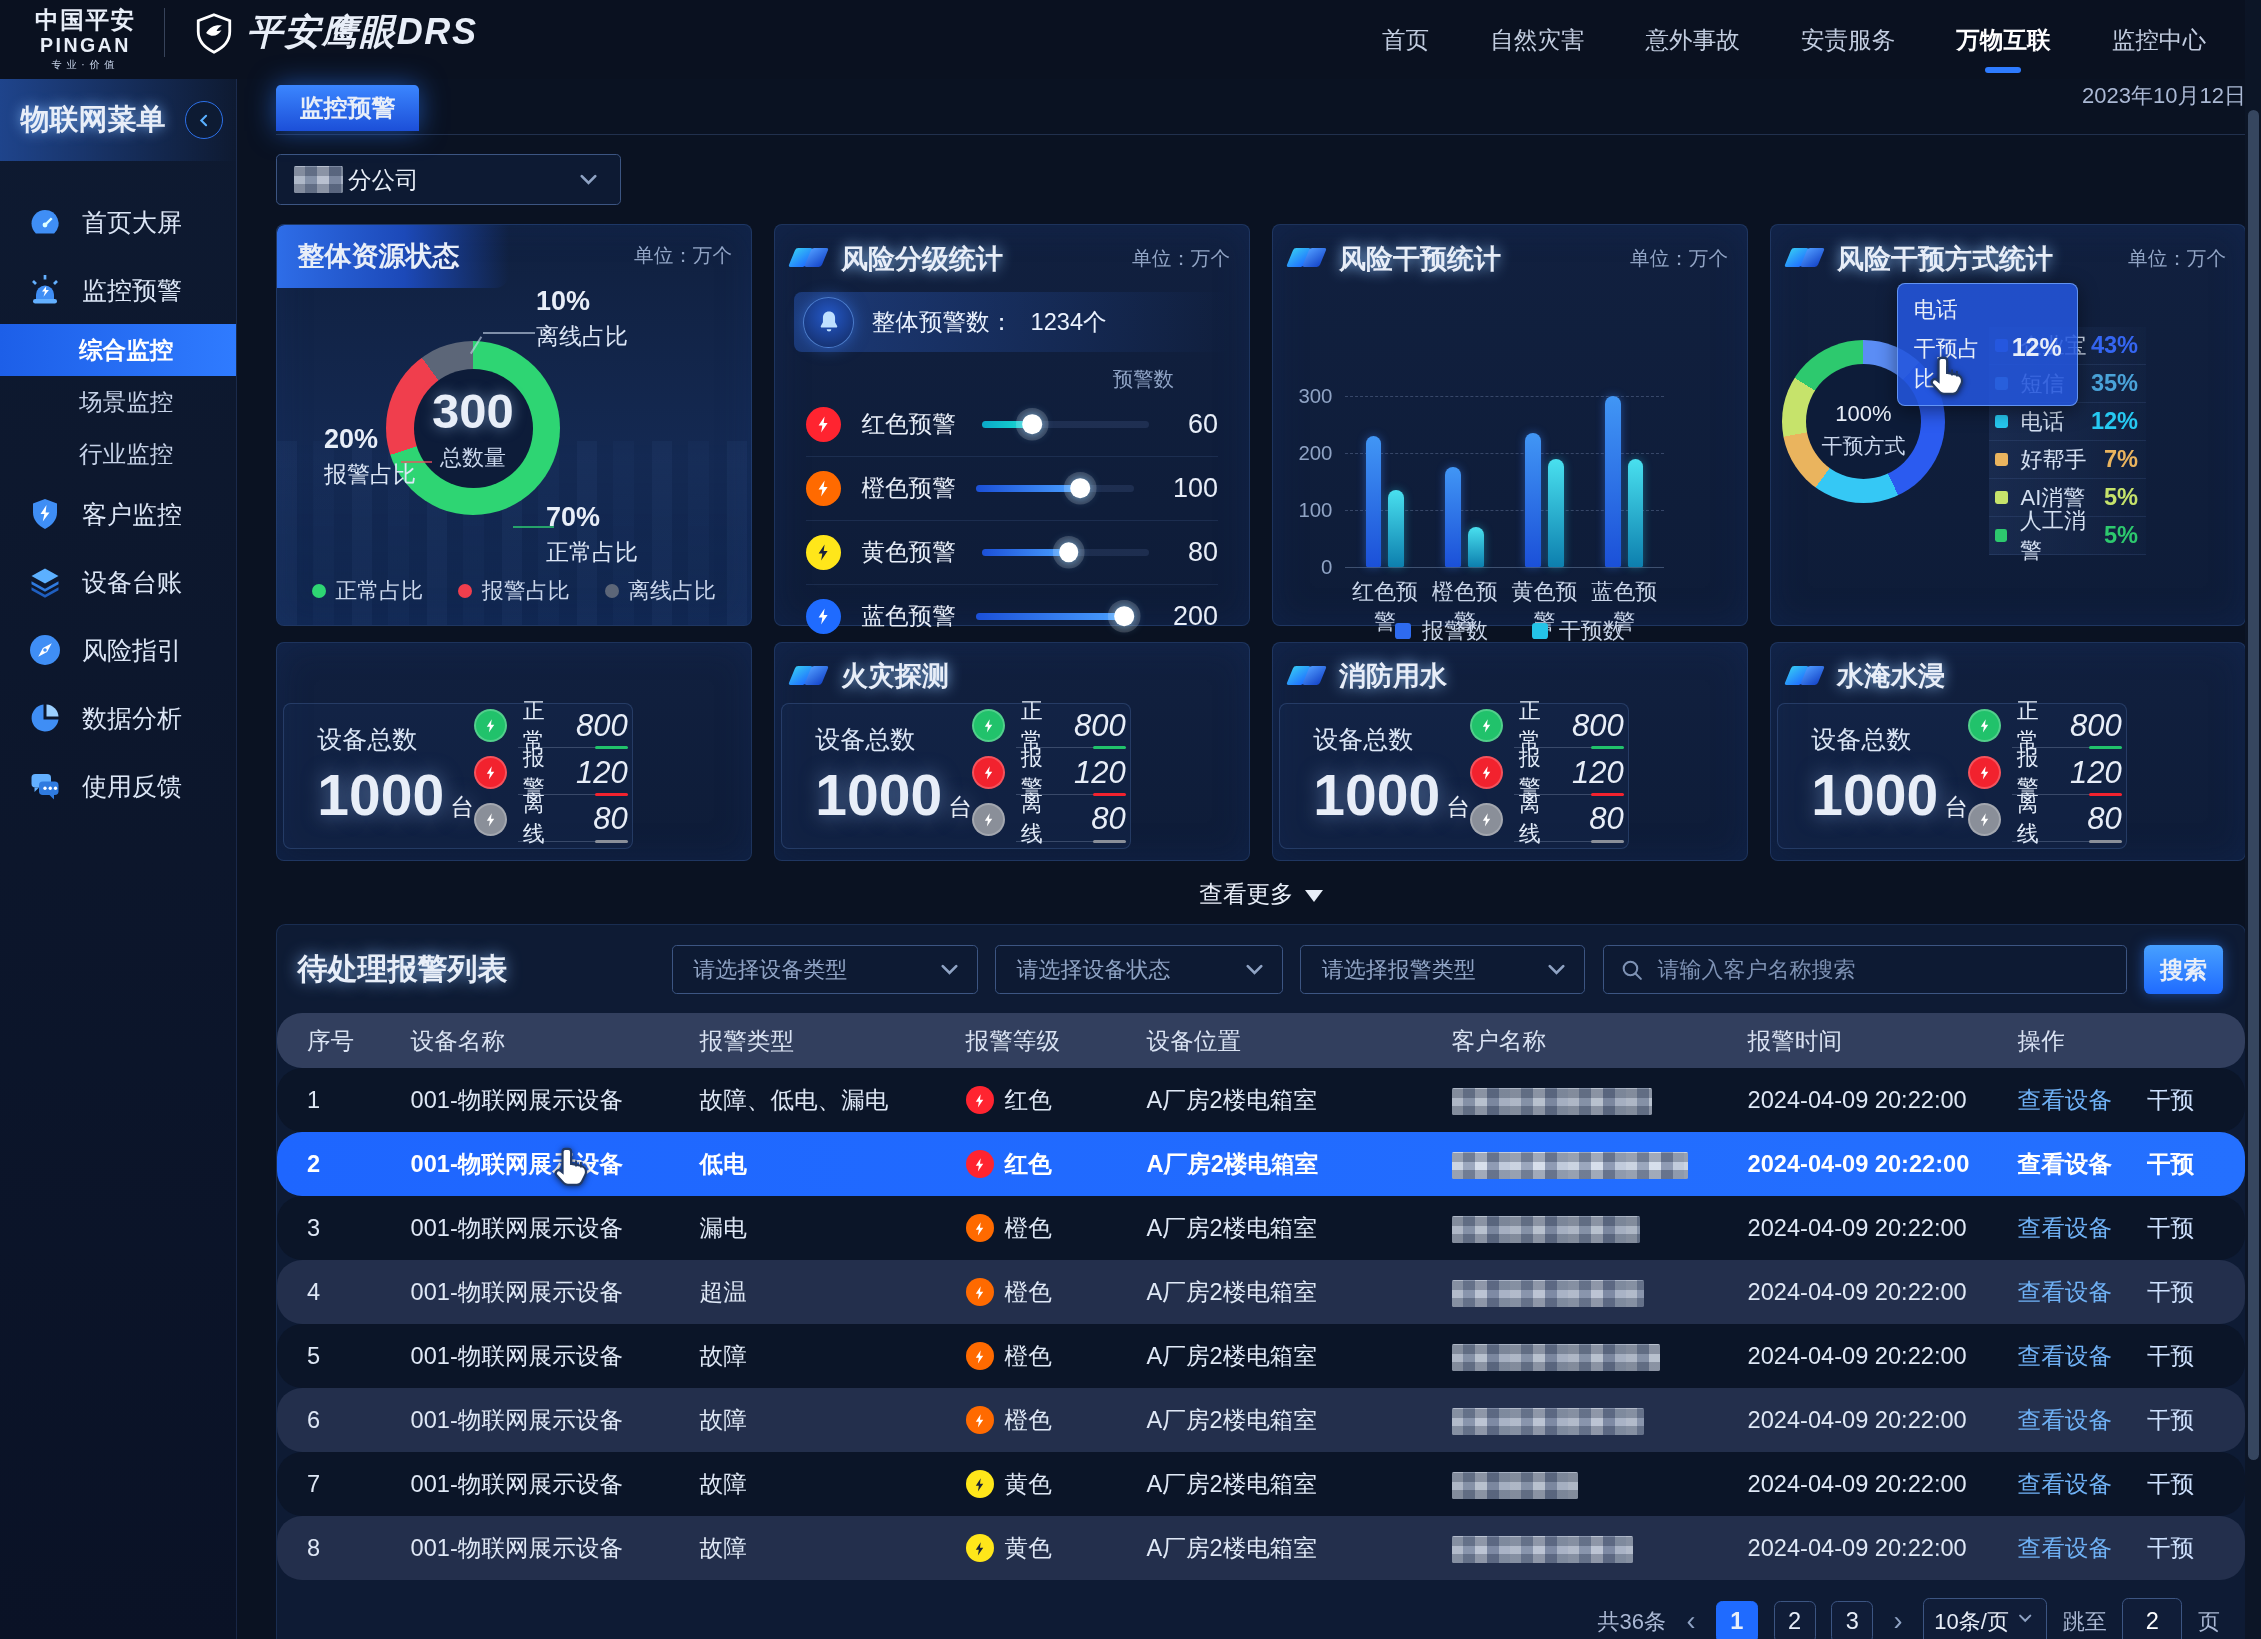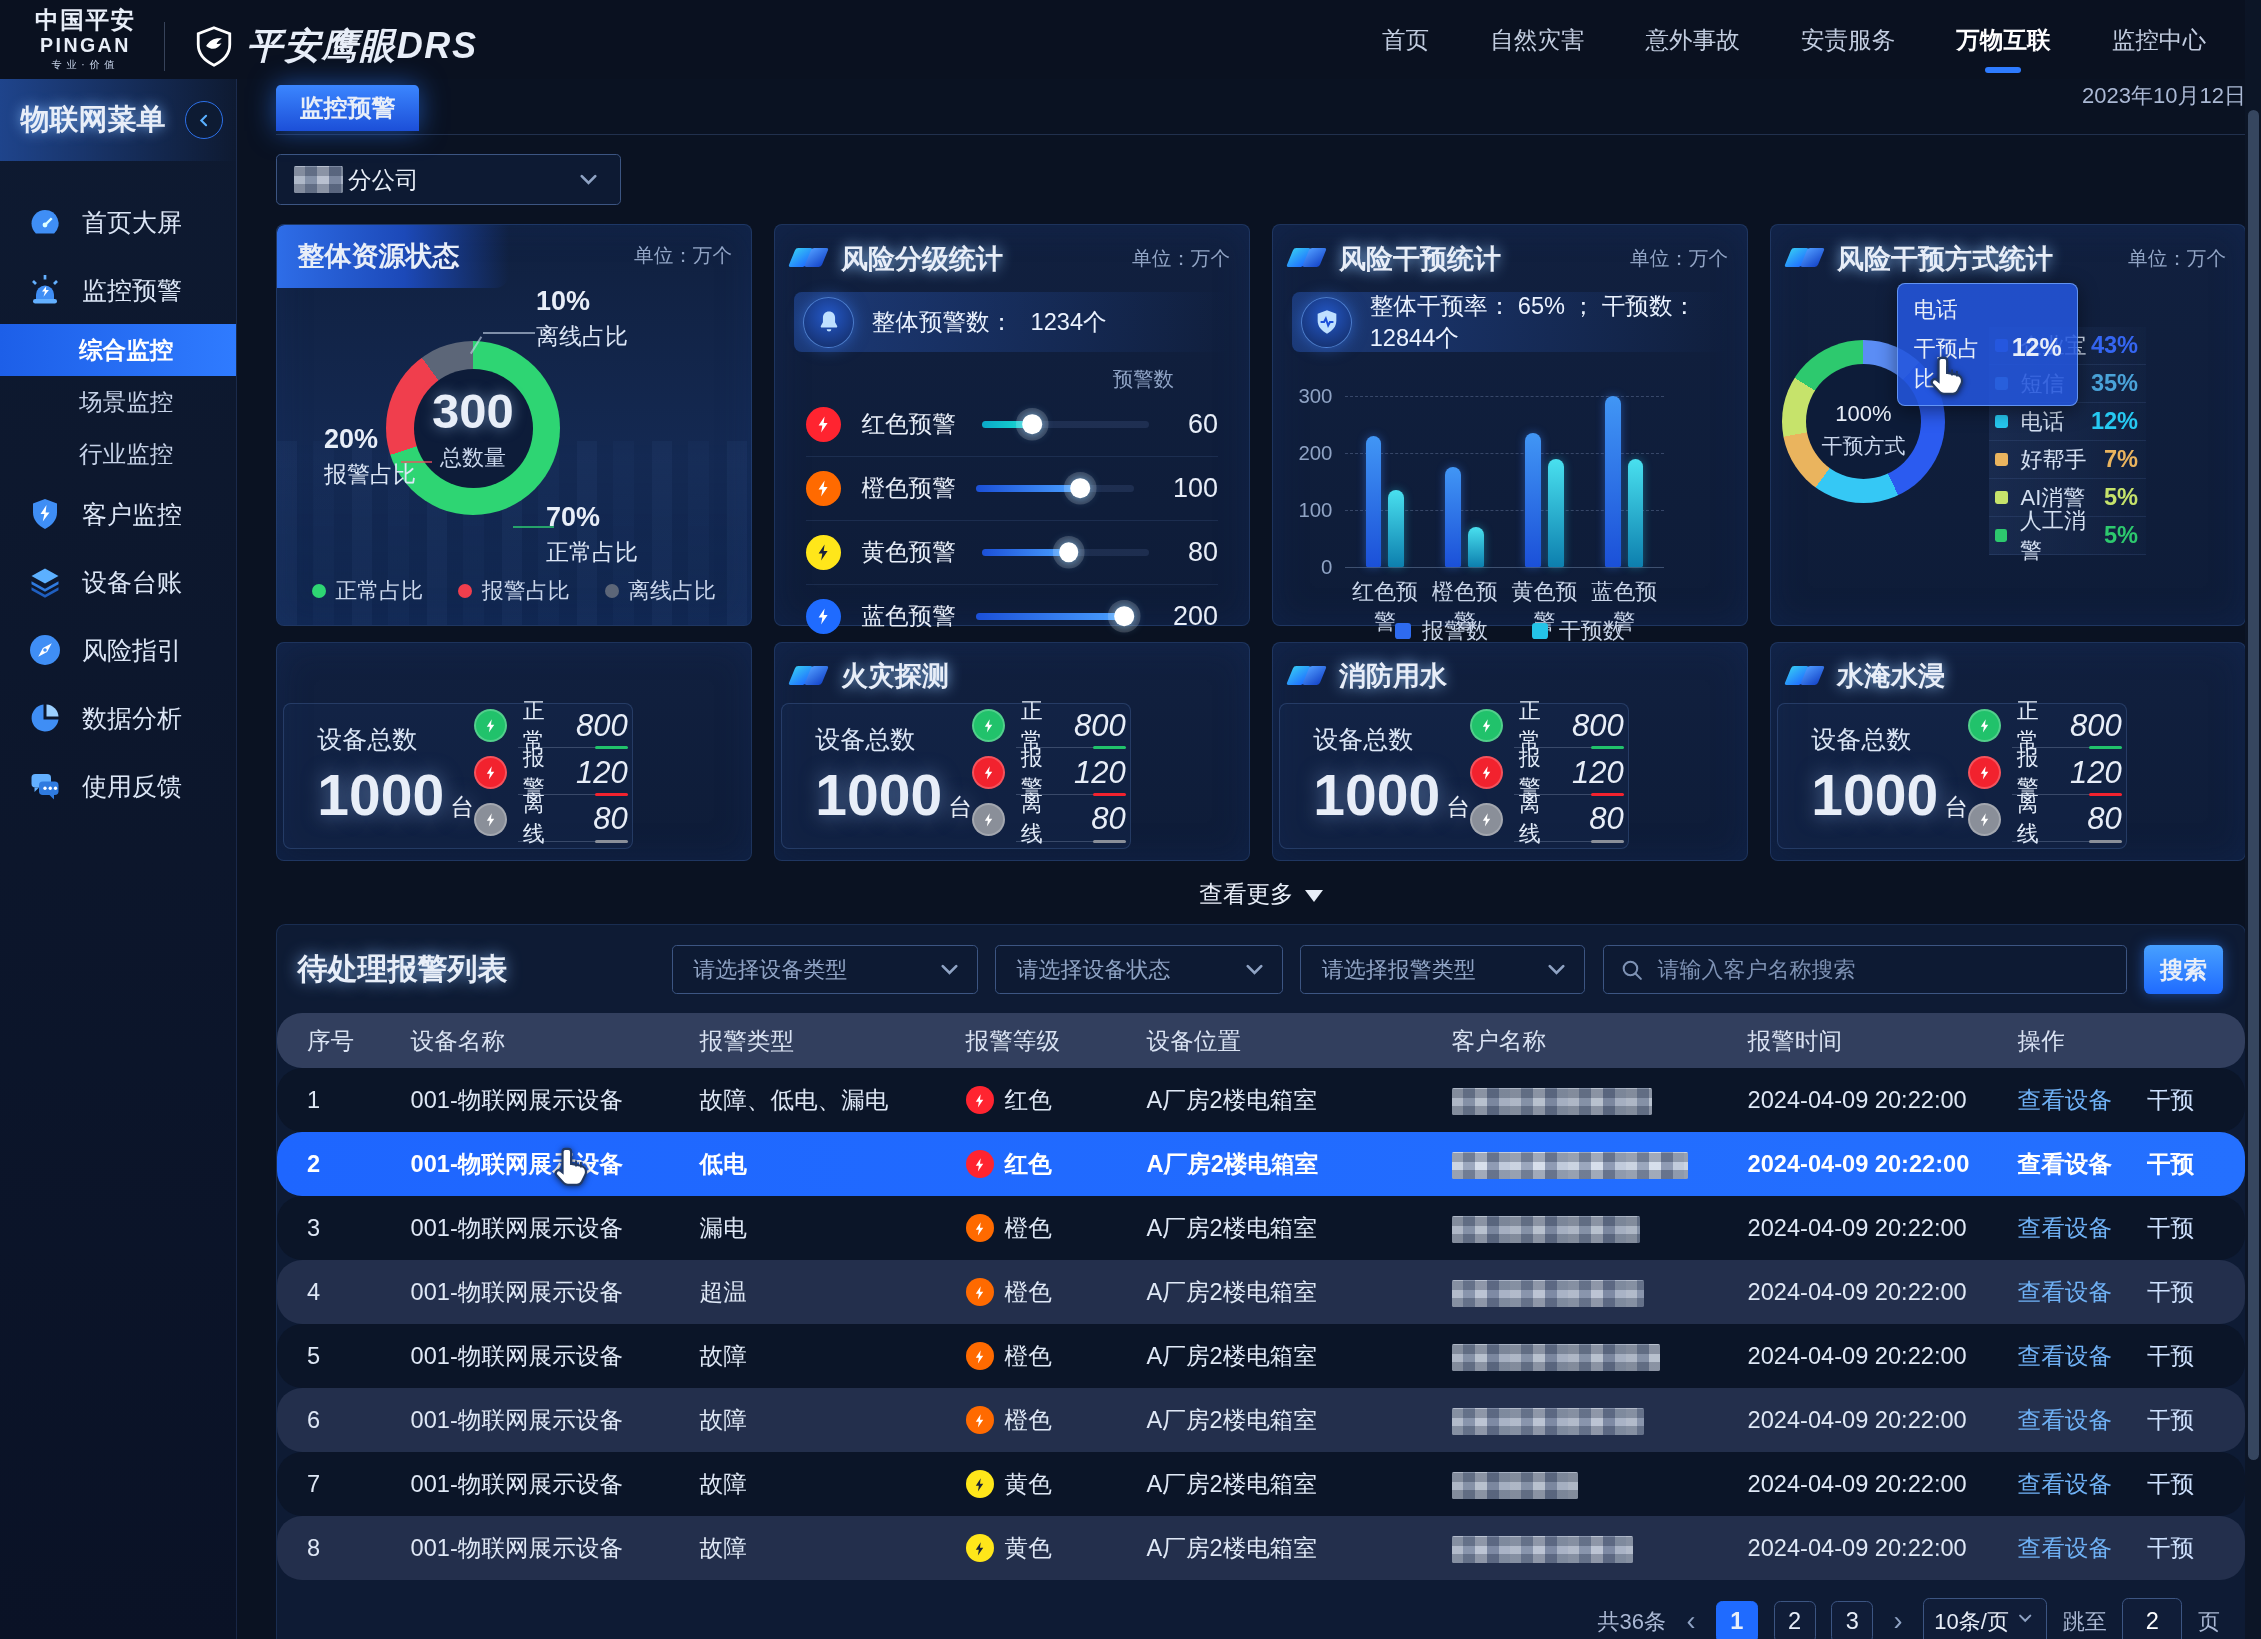--- a/index.html
+++ b/index.html
@@ -4,21 +4,21 @@
 <style>
   html,body{margin:0;padding:0;}
   body{
     width:2261px;height:1639px;overflow:hidden;
     background:#0a1222;color:#e8eef8;
     font-family:"Liberation Sans","DejaVu Sans",sans-serif;
     position:relative;
   }
   
   .topbar{height:79px;display:flex;align-items:center;background:#0a1120;padding:0 55px 0 35px;}
-  .brand{display:flex;align-items:flex-end;gap:28px;}
+  .brand{display:flex;align-items:flex-start;gap:28px;}
   .brand-left{text-align:center;line-height:1.05;}
   .brand-cn{font-size:23.6px;font-weight:bold;letter-spacing:1.6px;}
   .brand-en{font-size:19.6px;font-weight:bold;letter-spacing:2.4px;margin-top:1.6px;}
   .brand-tag{font-size:10.2px;color:#c9d6ec;letter-spacing:4.7px;margin-top:4.7px;}
   .brand-div{width:1.6px;height:49px;background:rgba(140,160,200,.35);}
   .product{display:flex;align-items:center;gap:11px;}
   .product-name{font-size:36px;font-weight:bold;font-style:italic;letter-spacing:1.6px;}
   .nav{margin-left:auto;display:flex;gap:61px;}
   .nav-item{font-size:23.6px;color:#c2cde0;height:79px;display:flex;align-items:center;position:relative;cursor:pointer;}
   .nav-item.active{color:#fff;font-weight:bold;}
@@ -465,29 +465,20 @@
 
       <div class="card">
         <div class="card-head">
           <span class="t-icon">
               <i></i>
               <i></i>
             </span>
           <span class="card-title">风险干预统计</span>
           <span class="unit">单位：万个</span>
         </div>
-        <div class="sum-bar">
-          <span class="sum-ic">
-            <svg viewBox="0 0 24 24">
-                <path d="M12 2 20 5v6c0 5-3.4 8.6-8 11-4.6-2.4-8-6-8-11V5z" fill="#bfe0ff"></path>
-                <path d="M6.5 12h3l1.5-3 2 6 1.5-3h3" stroke="#1b4fd8" stroke-width="1.7" fill="none"></path>
-              </svg>
-          </span>
-          <span>整体干预率： 65% ； 干预数： 12844个</span>
-        </div>
         <div class="plot" id="barPlot">
             <div class="ytick" style="top: 100%;">0</div>
             <div class="grid" style="top: 66.6667%;"></div>
             <div class="ytick" style="top: 66.6667%;">100</div>
             <div class="grid" style="top: 33.3333%;"></div>
             <div class="ytick" style="top: 33.3333%;">200</div>
             <div class="grid" style="top: 0%;"></div>
             <div class="ytick" style="top: 0%;">300</div>
             <div class="groups">
               <div class="bgp">

